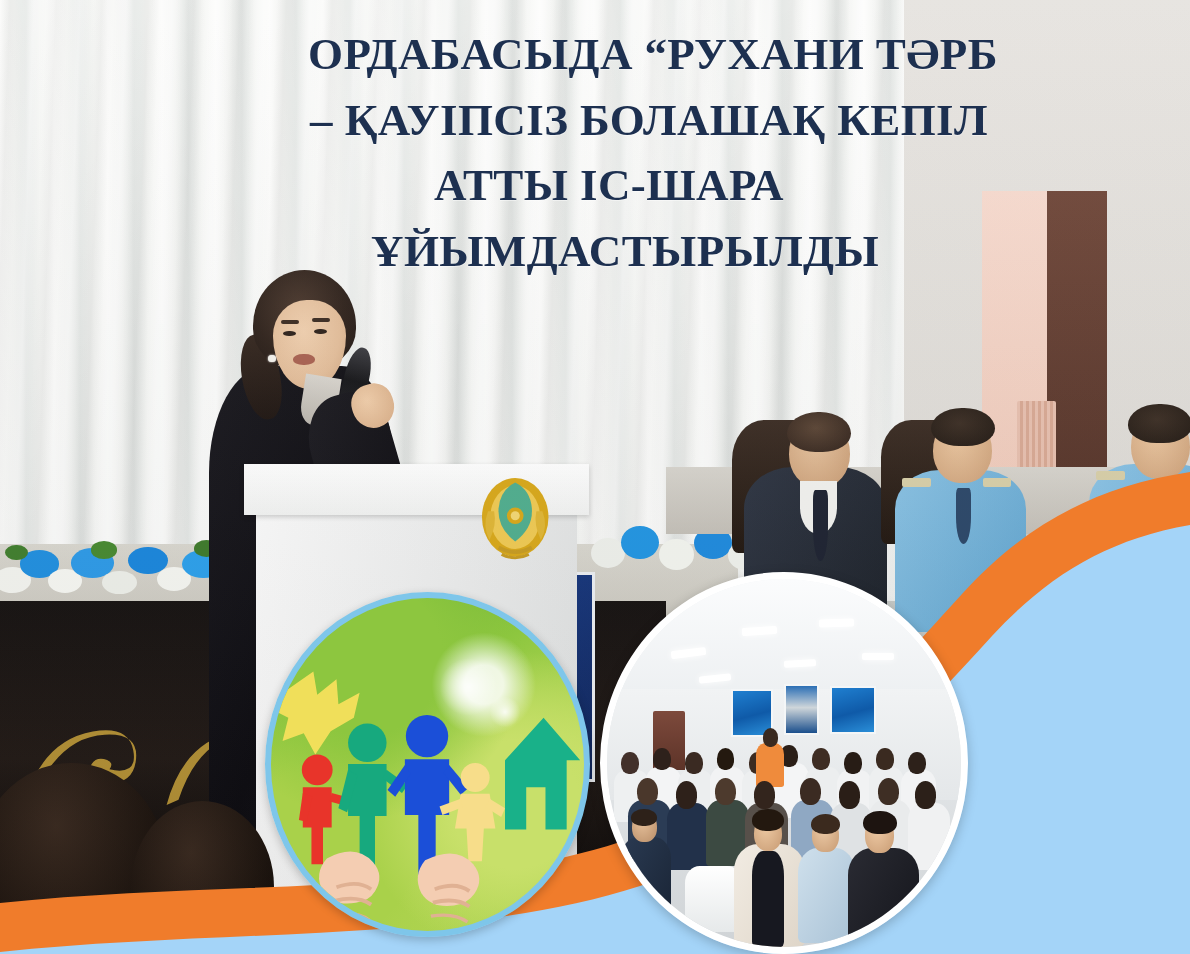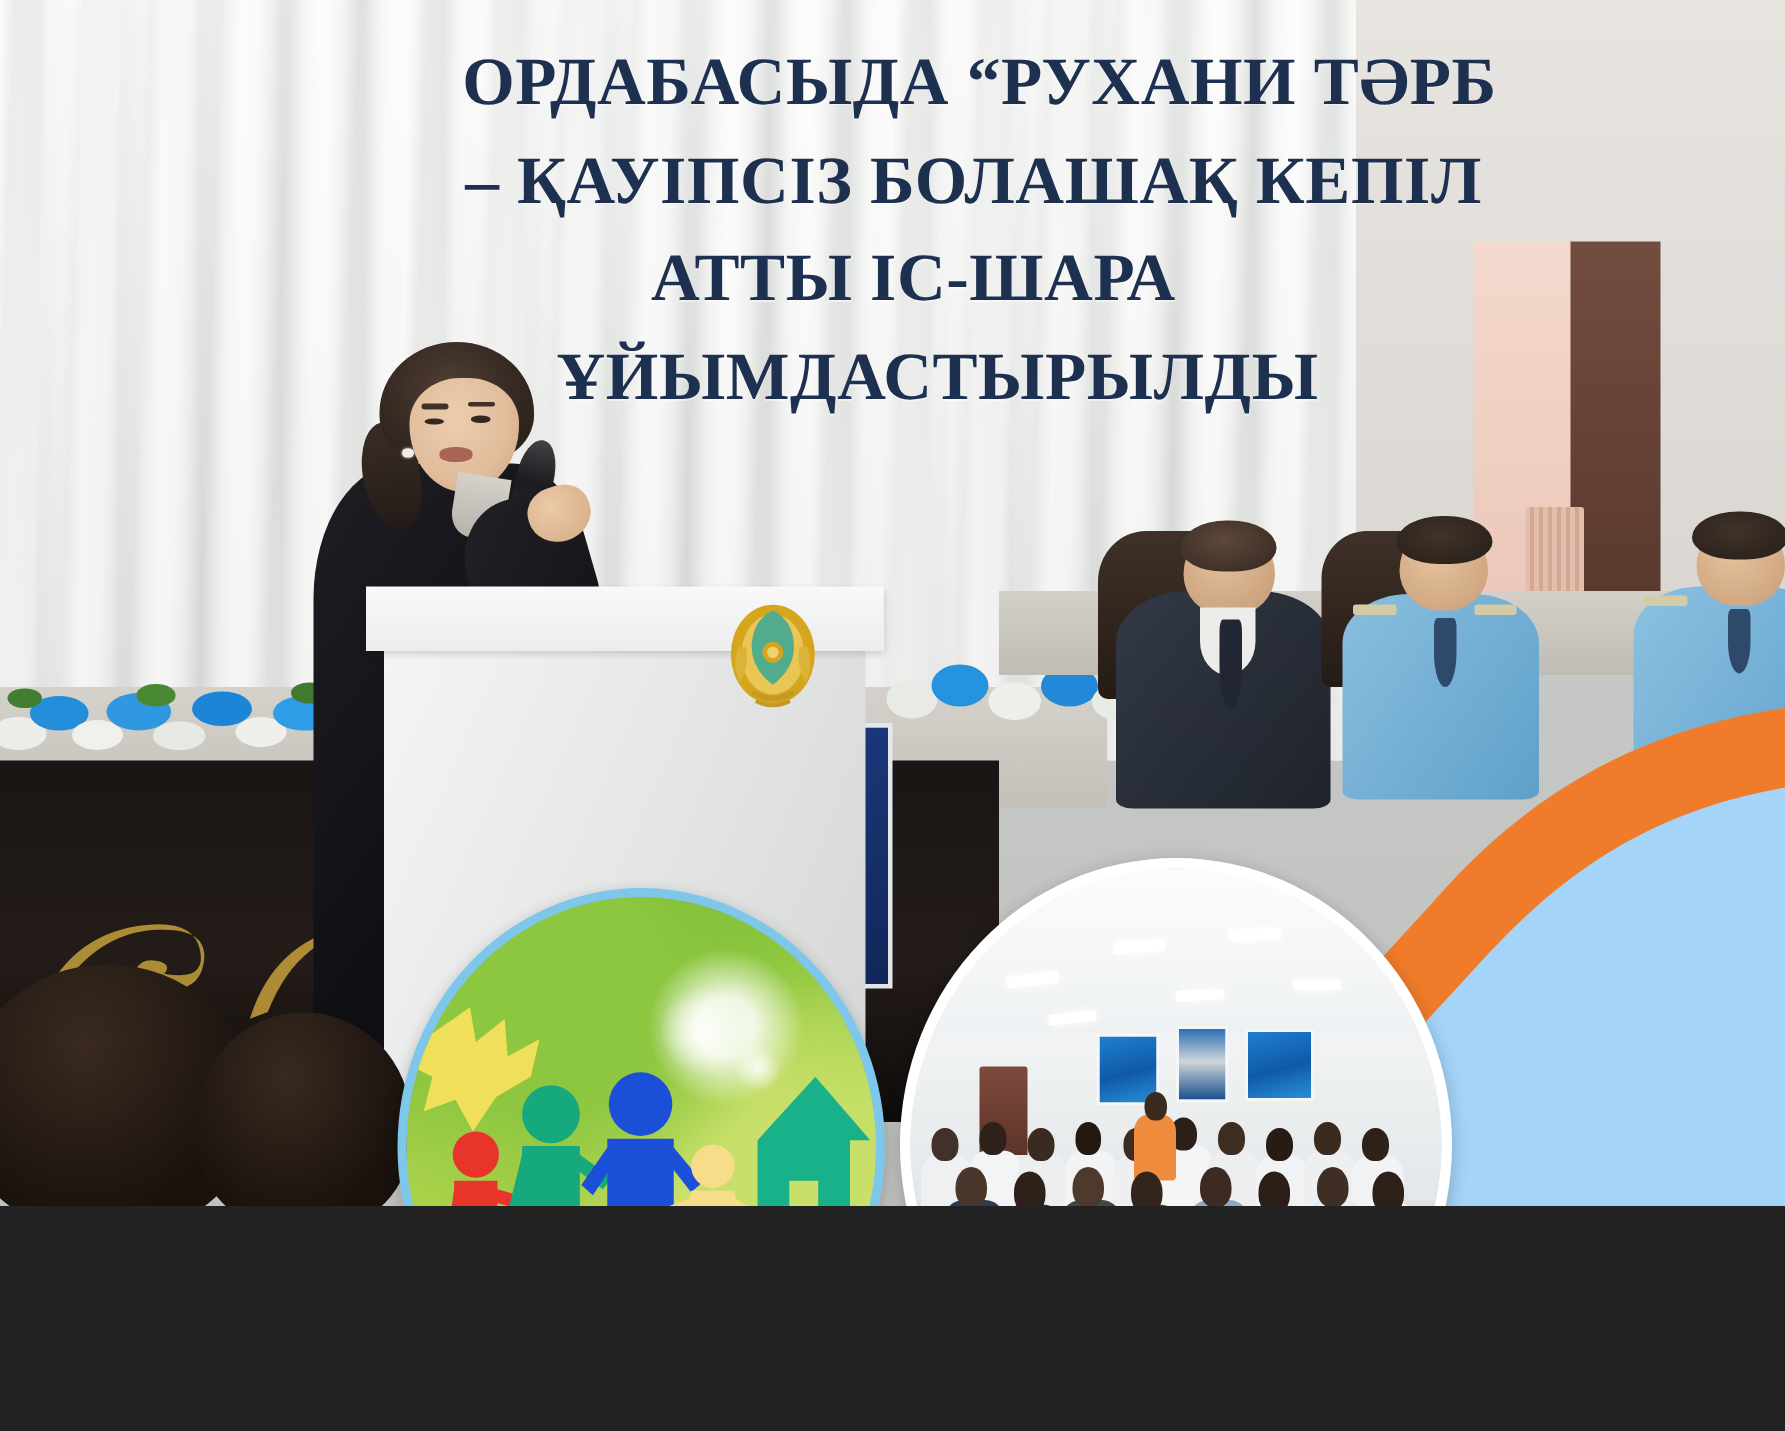--- a/index.html
+++ b/index.html
@@ -1,21 +1,21 @@
 <!DOCTYPE html>
 <html lang="kk"><head>
 <meta charset="utf-8">
 <title>Ордабасыда іс-шара</title>
 <style>
   html,body{margin:0;padding:0;background:#222;}
   *{box-sizing:border-box;}
 
   #poster{
     position:relative;
-    width:1190px;height:804px;
+    width:1190px;height:954px;
     overflow:hidden;
     font-family:"Liberation Serif", serif;
     background:#cfd3d4;
   }
 
   
   .photo-base{position:absolute;inset:0;background:#c9ccc9;}
 
   
   .wall-top{

